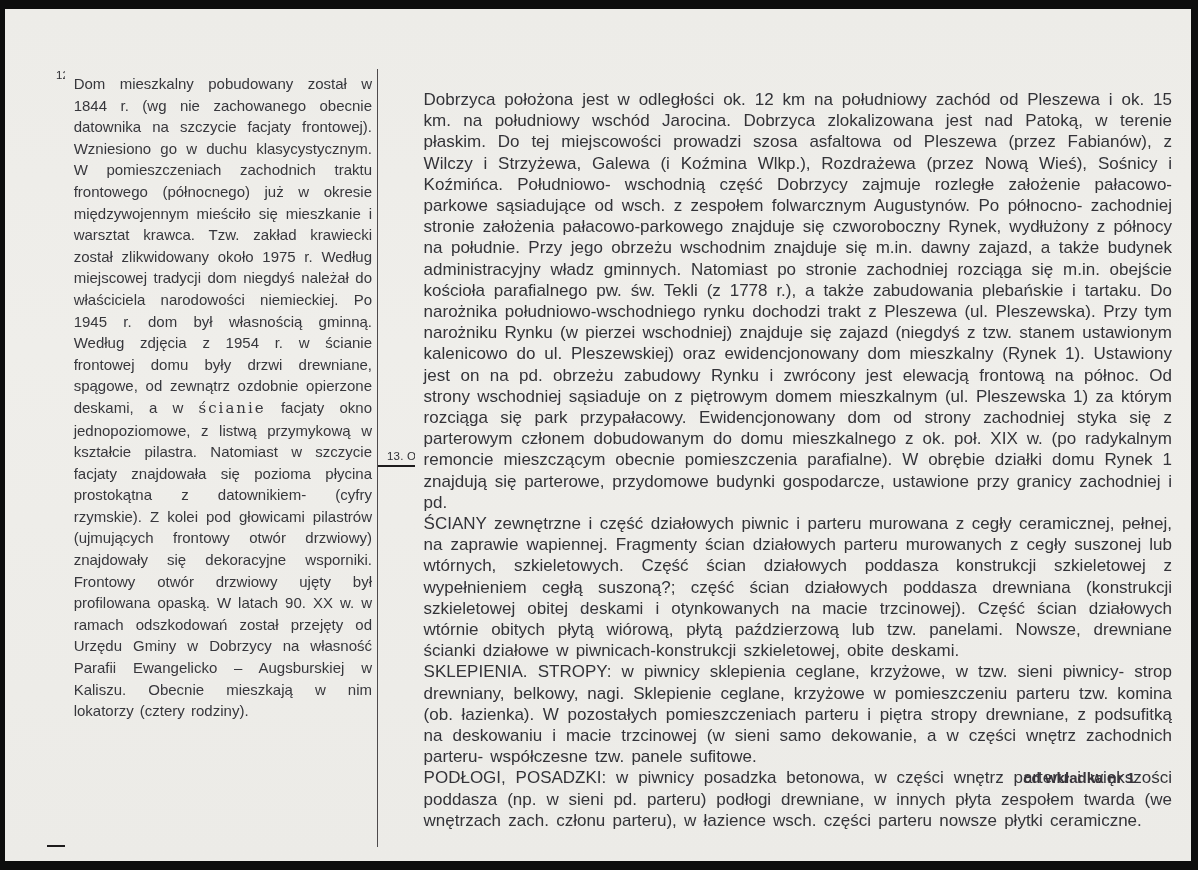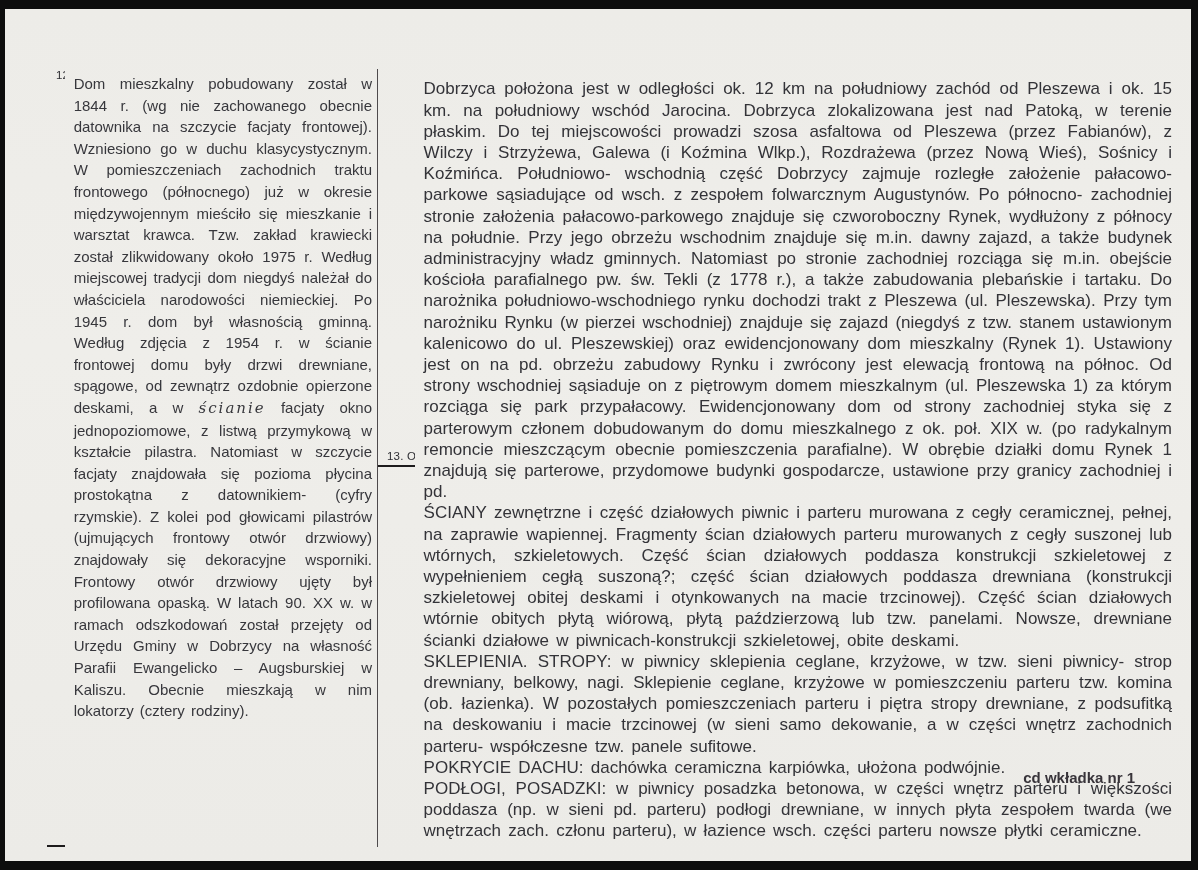--- a/index.html
+++ b/index.html
@@ -37,21 +37,21 @@
     text-align:justify;
   }
   .col-left .col-body {
     font-size:15px; line-height:21.6px; word-spacing:2px; color:#37373c;
   }
   .col-right .col-body {
     font-size:17px; line-height:21.2px; word-spacing:2.5px; color:#333338;
   }
   .col-body p { margin:0; }
   .scripty {
-    font-family:"DejaVu Serif", serif; font-style:italic; letter-spacing:2px;
+    font-family:"DejaVu Serif", serif; letter-spacing:2px;
   }
   .footer-note {
     position:absolute; right:56px; top:760px;
     font-size:15px; font-weight:bold; color:#38343a;
   }
   .edge { position:absolute; background:#0d0d0d; }
   .edge-top { left:0; top:0; width:1198px; height:9px; }
   .edge-bottom { left:0; top:861px; width:1198px; height:9px; }
   .edge-left { left:0; top:0; width:5px; height:870px; }
   .edge-right { right:0; top:0; width:7px; height:870px; }
@@ -71,21 +71,20 @@
         <p><span>Dom mieszkalny pobudowany został w 1844 r. (wg nie zachowanego obecnie datownika na szczycie facjaty frontowej). Wzniesiono go w duchu klasycystycznym. W pomieszczeniach zachodnich traktu frontowego (północnego) już w okresie międzywojennym mieściło się mieszkanie i warsztat krawca. Tzw. zakład krawiecki został zlikwidowany około 1975 r. Według miejscowej tradycji dom niegdyś należał do właściciela narodowości niemieckiej. Po 1945 r. dom był własnością gminną. Według zdjęcia z 1954 r. w ścianie frontowej domu były drzwi drewniane, spągowe, od zewnątrz ozdobnie opierzone deskami, a w </span><span class="scripty">ścianie</span><span> facjaty okno jednopoziomowe, z listwą przymykową w kształcie pilastra. Natomiast w szczycie facjaty znajdowała się pozioma płycina prostokątna z datownikiem- (cyfry rzymskie). Z kolei pod głowicami pilastrów (ujmujących frontowy otwór drzwiowy) znajdowały się dekoracyjne wsporniki. Frontowy otwór drzwiowy ujęty był profilowana opaską. W latach 90. XX w. w ramach odszkodowań został przejęty od Urzędu Gminy w Dobrzycy na własność Parafii Ewangelicko – Augsburskiej w Kaliszu. Obecnie mieszkają w nim lokatorzy (cztery rodziny).</span></p>
       </div>
     </div>
 
     <div class="col-right">
       <div class="col-header">13. Opis (sytuacja, materiał i konstrukcja, rzut, bryła, elewacje, wnętrze, wyposażenie, instalacje)</div>
       <div class="col-body">
         <p>Dobrzyca położona jest  w odległości ok. 12 km na południowy zachód od Pleszewa i ok. 15 km. na południowy wschód Jarocina. Dobrzyca zlokalizowana jest nad Patoką, w terenie płaskim. Do tej miejscowości prowadzi szosa asfaltowa od Pleszewa (przez Fabianów), z Wilczy i Strzyżewa, Galewa (i Koźmina Wlkp.), Rozdrażewa (przez Nową Wieś), Sośnicy i Koźmińca. Południowo- wschodnią część Dobrzycy zajmuje rozległe założenie pałacowo- parkowe sąsiadujące od wsch. z zespołem folwarcznym Augustynów. Po północno- zachodniej stronie założenia pałacowo-parkowego znajduje się czworoboczny Rynek, wydłużony z północy na południe. Przy jego obrzeżu wschodnim znajduje się m.in. dawny zajazd, a także budynek administracyjny władz gminnych. Natomiast po stronie zachodniej rozciąga się m.in. obejście kościoła parafialnego pw. św. Tekli (z  1778 r.), a także zabudowania plebańskie i tartaku. Do narożnika południowo-wschodniego rynku dochodzi trakt z Pleszewa (ul. Pleszewska). Przy tym narożniku Rynku (w pierzei wschodniej) znajduje się zajazd (niegdyś z tzw. stanem ustawionym kalenicowo do ul. Pleszewskiej) oraz ewidencjonowany dom mieszkalny (Rynek 1). Ustawiony jest on na pd. obrzeżu zabudowy Rynku i zwrócony jest elewacją frontową na północ. Od strony wschodniej sąsiaduje on z piętrowym domem mieszkalnym (ul. Pleszewska 1) za którym rozciąga się park przypałacowy. Ewidencjonowany dom od strony zachodniej styka się z parterowym członem dobudowanym do domu mieszkalnego z ok. poł. XIX w. (po radykalnym remoncie mieszczącym obecnie pomieszczenia parafialne). W obrębie działki domu Rynek 1 znajdują się parterowe, przydomowe budynki gospodarcze, ustawione przy granicy zachodniej i pd.</p>
         <p>ŚCIANY zewnętrzne i część działowych piwnic i parteru murowana z cegły ceramicznej, pełnej, na zaprawie wapiennej. Fragmenty ścian działowych parteru murowanych z cegły suszonej lub wtórnych, szkieletowych. Część ścian działowych poddasza konstrukcji szkieletowej z wypełnieniem cegłą suszoną?; część ścian działowych poddasza drewniana (konstrukcji szkieletowej obitej deskami i otynkowanych na macie trzcinowej). Część ścian działowych wtórnie obitych płytą wiórową, płytą paździerzową lub tzw. panelami. Nowsze, drewniane ścianki działowe w piwnicach-konstrukcji szkieletowej, obite deskami.</p>
         <p>SKLEPIENIA. STROPY: w piwnicy sklepienia ceglane, krzyżowe, w tzw. sieni piwnicy- strop drewniany, belkowy, nagi. Sklepienie ceglane, krzyżowe w pomieszczeniu parteru tzw. komina (ob. łazienka). W pozostałych pomieszczeniach parteru i piętra stropy drewniane, z podsufitką na deskowaniu i macie trzcinowej (w sieni samo dekowanie, a w  części wnętrz zachodnich parteru- współczesne tzw. panele sufitowe.</p>
-        <p>POKRYCIE DACHU: dachówka ceramiczna karpiówka, ułożona podwójnie.</p>
         <p>PODŁOGI, POSADZKI: w piwnicy posadzka betonowa, w części wnętrz parteru i większości poddasza (np. w sieni pd. parteru) podłogi drewniane, w innych płyta zespołem twarda (we wnętrzach zach. członu parteru), w łazience wsch. części parteru nowsze płytki ceramiczne.</p>
       </div>
     </div>
 
   </div>
 
   <div class="footer-note">cd wkładka nr 1</div>
 
 </div>
 

